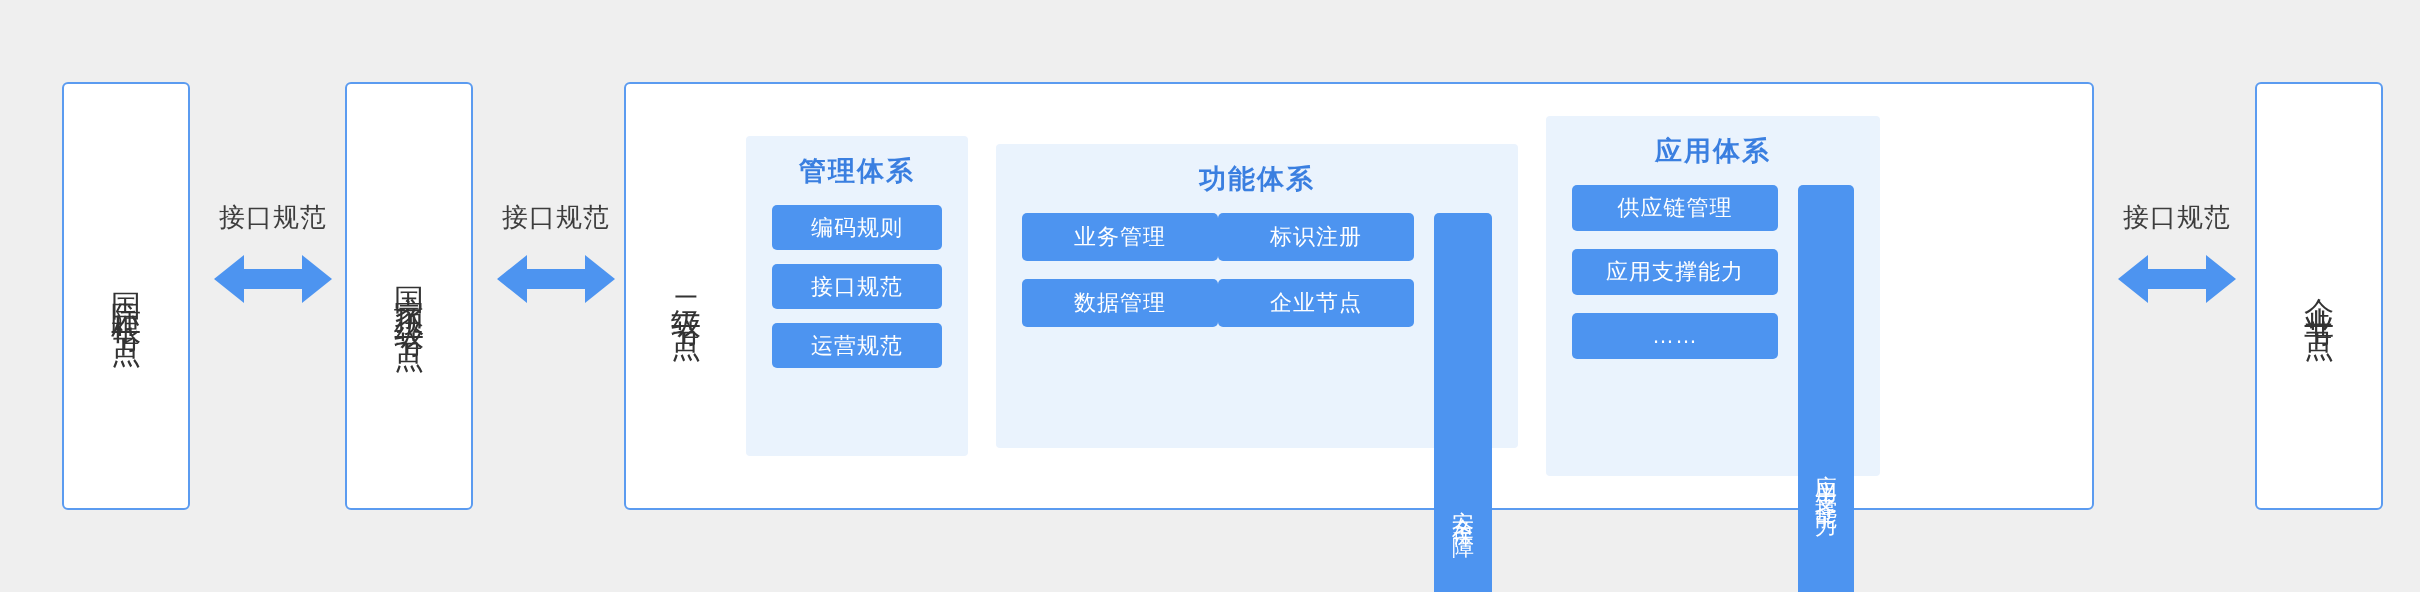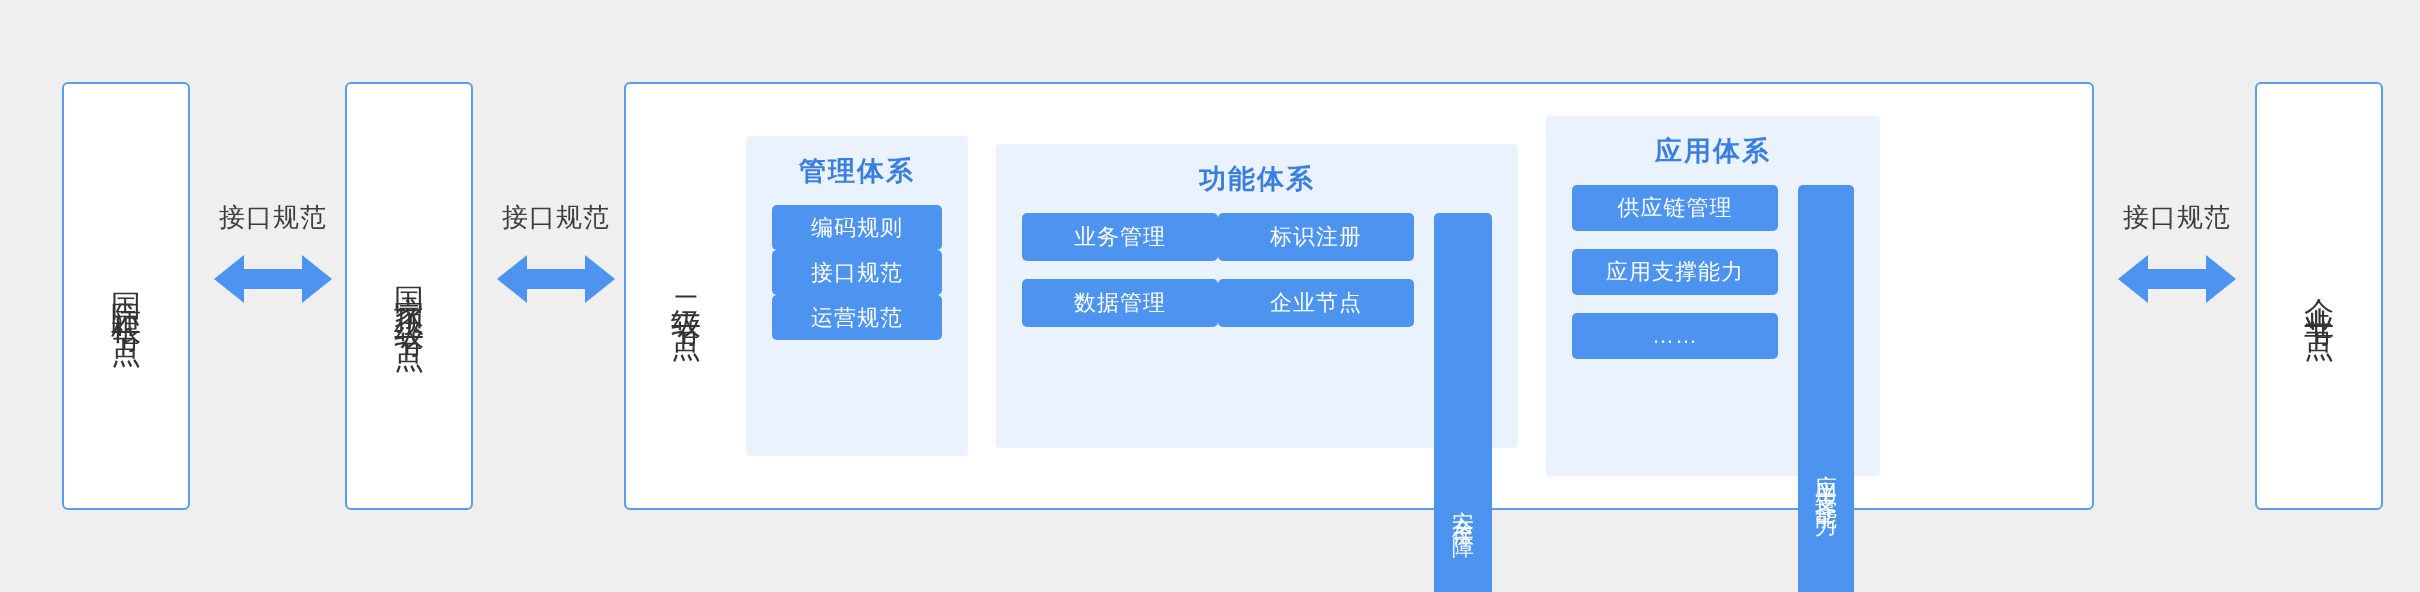--- a/index.html
+++ b/index.html
@@ -149,20 +149,21 @@
     writing-mode: vertical-rl;
     text-orientation: upright;
     letter-spacing: 8px;
     line-height: 1;
   }
 
   
   .mgmt-list {
     display: flex;
     flex-direction: column;
+    gap: 14px;
     flex: 1 1 auto;
   }
   .mgmt-list .chip { height: 45px; width: 100%; }
 
   
   .func-body {
     display: flex;
     gap: 20px;
     flex: 1 1 auto;
   }

